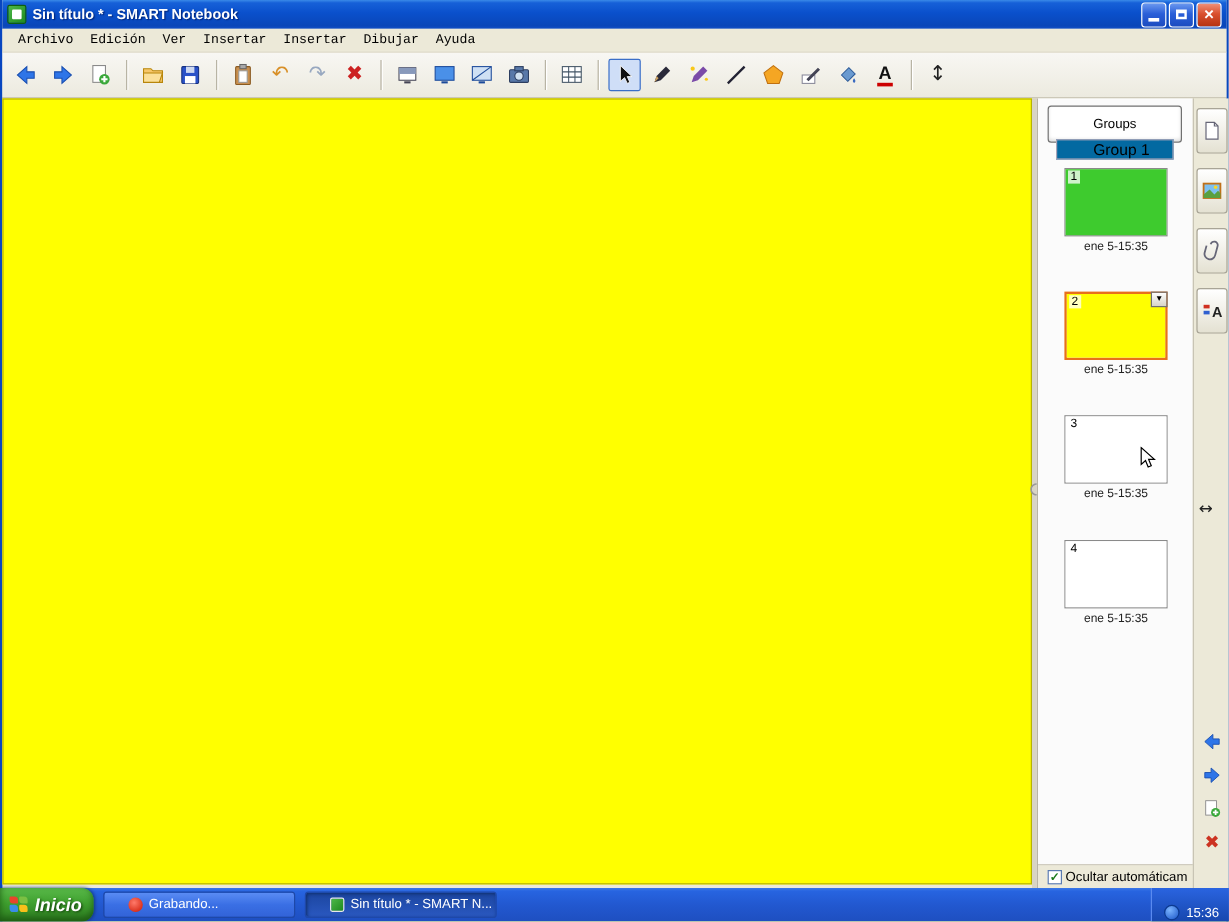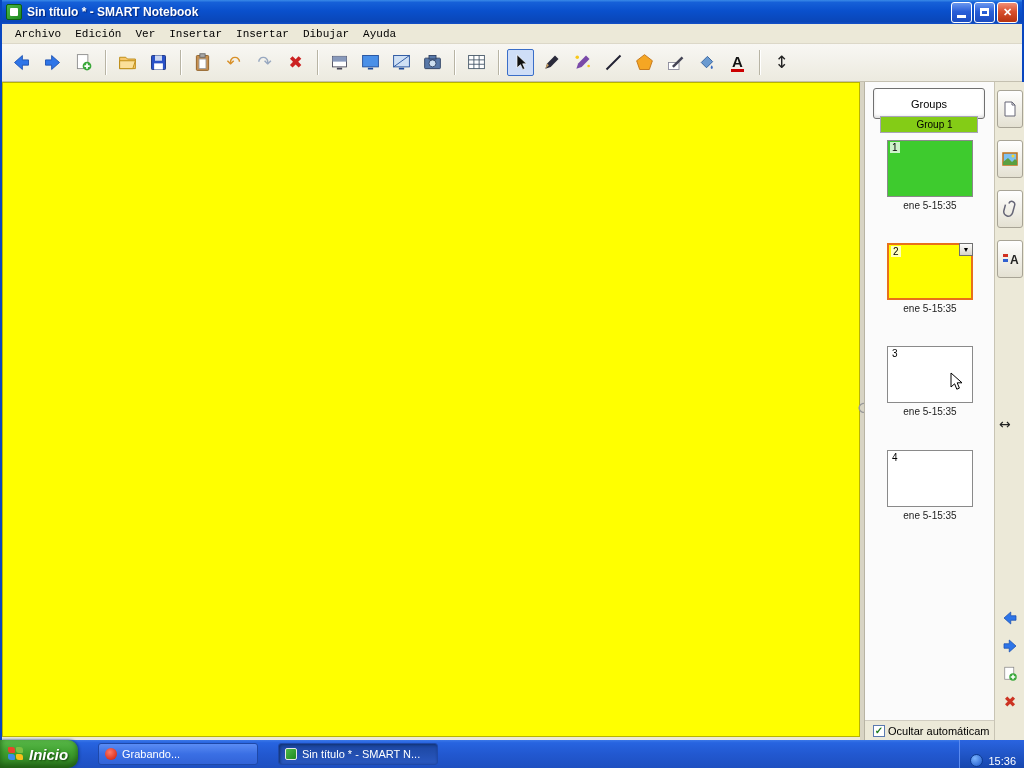--- a/index.html
+++ b/index.html
@@ -47,22 +47,22 @@
   .canvas { position:absolute; left:0; top:0; width:858px; height:655px; background:#ffff00; border:1px solid #b8b400; }
   .splitter { position:absolute; left:858px; top:0; width:4px; height:658px; background:#d8d4c4; }
   .collapse-handle { position:absolute; left:855px; top:320px; width:12px; height:14px; }
 
   
   .sorter { position:absolute; left:862px; top:0; width:130px; height:658px; background:#fbfbfb;
     border-left:1px solid #b8b4a4; }
   .groups-btn { position:absolute; left:8px; top:6px; width:112px; height:31px; background:#fff;
     border:1px solid #707070; border-radius:3px; display:flex; align-items:center; justify-content:center;
     font-size:11px; box-shadow:inset 0 -2px 3px #e0e0e0; }
-  .group-hdr { position:absolute; left:15px; top:34px; width:98px; height:17px; background:#84cc16;
-    border:1px solid #a8a4b8; display:flex; align-items:center; justify-content:center; font-size:10px;padding-left:11px; }
+  .group-hdr { position:absolute; left:15px; top:34px; width:98px; height:17px; background:#0369a1;
+    border:1px solid #a8a4b8; display:flex; align-items:center; justify-content:center; font-size:13px;padding-left:11px; }
   .thumb-block { position:absolute; left:22px; width:86px; text-align:center; }
   .thumb { position:relative; width:86px; height:57px; background:#fff; border:1px solid #8a8a8a; }
   .thumb.sel { border:2px solid #e8701a; }
   .thumb .fill { position:absolute; inset:0; }
   .fill-green { background:#3ecb2e; }
   .fill-yellow { background:#ffff00; }
   .fill-white { background:#ffffff; }
   .page-num { position:absolute; left:2px; top:1px; font-size:10px; color:#000;
     background:rgba(255,255,255,.75); padding:0 2px; line-height:11px; }
   .thumb-dd { position:absolute; right:-2px; top:-2px; width:14px; height:13px;
@@ -92,23 +92,23 @@
     background:linear-gradient(180deg,#3a77e8 0%,#2764e0 10%,#2258d0 50%,#1e4fc0 100%);
     display:flex; align-items:center; }
   .start-btn { height:28px; width:78px; border-radius:0 10px 10px 0;
     background:linear-gradient(180deg,#5aba4a 0%,#3fa02f 45%,#2d7a20 100%);
     display:flex; align-items:center; gap:5px; padding-left:8px;
     box-shadow:inset 0 -3px 6px #1d5c12, 1px 0 3px #123a80; }
   .start-label { color:#fff; font-weight:bold; font-style:italic; font-size:15px; text-shadow:1px 1px 2px #14430c; }
   .winflag { width:16px; height:14px; display:grid; grid-template-columns:7px 7px; grid-template-rows:6px 6px; gap:1px; }
   .winflag i { border-radius:1px 3px 1px 3px; }
   .wf-r{background:#e8452c;} .wf-g{background:#7bc043;} .wf-b{background:#3a8de8;} .wf-y{background:#f8c01a;}
-  .task-btn { margin-left:20px; width:160px; height:22px; border-radius:3px;
+  .task-btn { margin-left:8px; width:160px; height:22px; border-radius:3px;
     background:linear-gradient(180deg,#5a8cf4,#3a6fe4 50%,#3263d8); border:1px solid #1e48a8;
-    display:flex; align-items:center; gap:5px; padding:0 6px; color:#fff; font-size:11px;
+    display:flex; align-items:center; gap:5px; padding:0 20px; color:#fff; font-size:11px;
     overflow:hidden; white-space:nowrap; }
   .task-btn.active { background:linear-gradient(180deg,#1c46a0,#2a58c0); box-shadow:inset 1px 1px 3px #10306e; }
   .task-icon { width:12px; height:12px; flex:none; border-radius:2px; }
   .rec-icon { background:radial-gradient(circle at 40% 35%, #ff7a6a, #cc1500); border-radius:50%; }
   .nb-icon { background:linear-gradient(135deg,#4db848,#1f8a1f); border:1px solid #e8e8e8; }
   .tray { margin-left:auto; height:28px; display:flex; align-items:center; gap:5px; padding:13px 8px 0 10px;
     background:linear-gradient(180deg,#2a64e0,#1747ae); border-left:1px solid #5a8af0; }
   .tray-icon { width:13px; height:13px; border-radius:50%;
     background:radial-gradient(circle at 35% 30%, #7ab4ff, #1a55c8); border:1px solid #0c3a90; }
   .clock { color:#fff; font-size:11px; }

